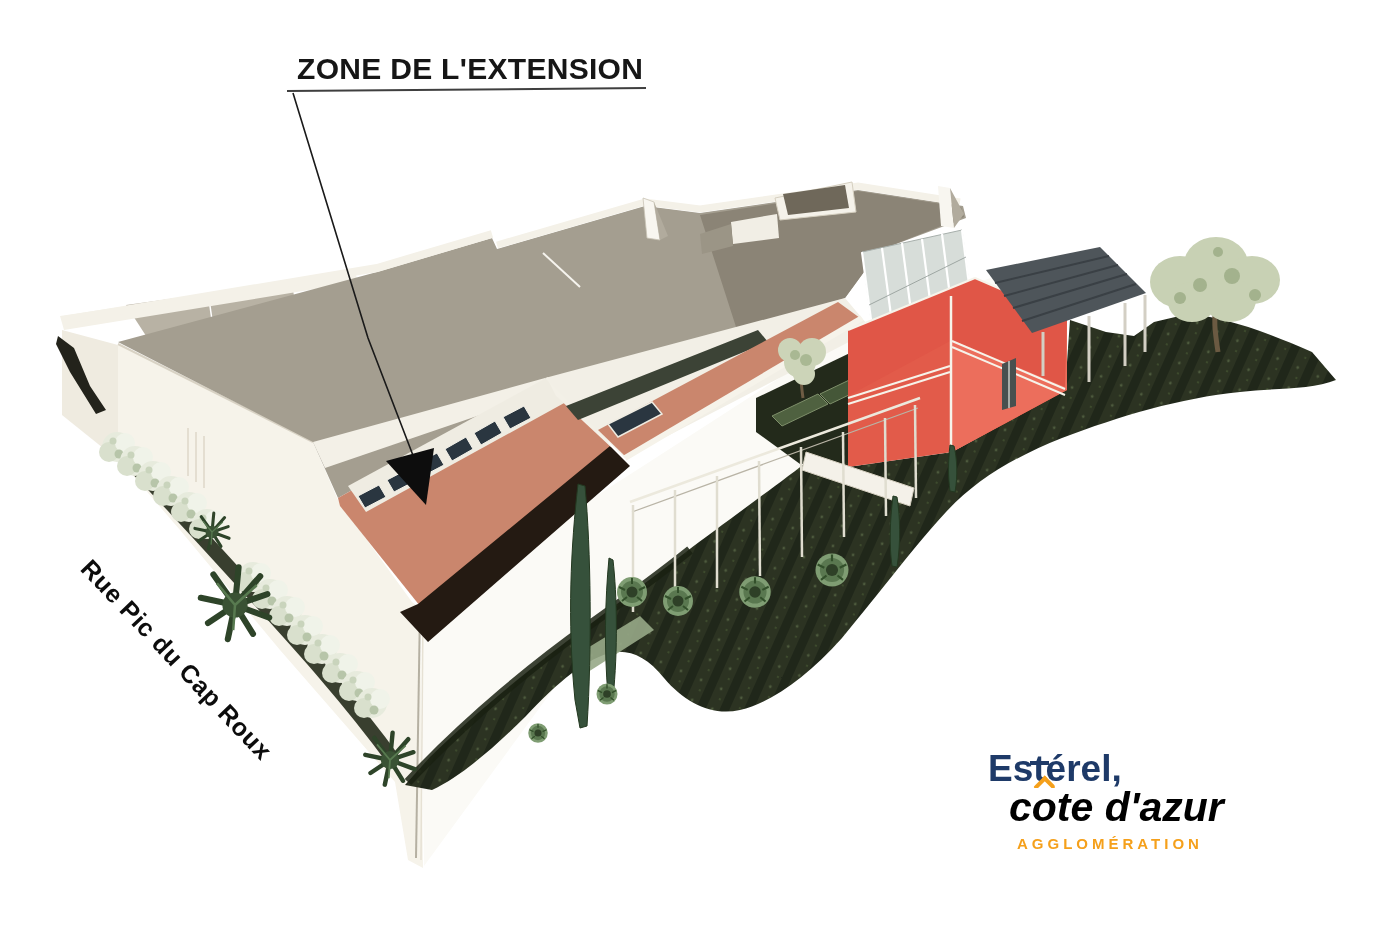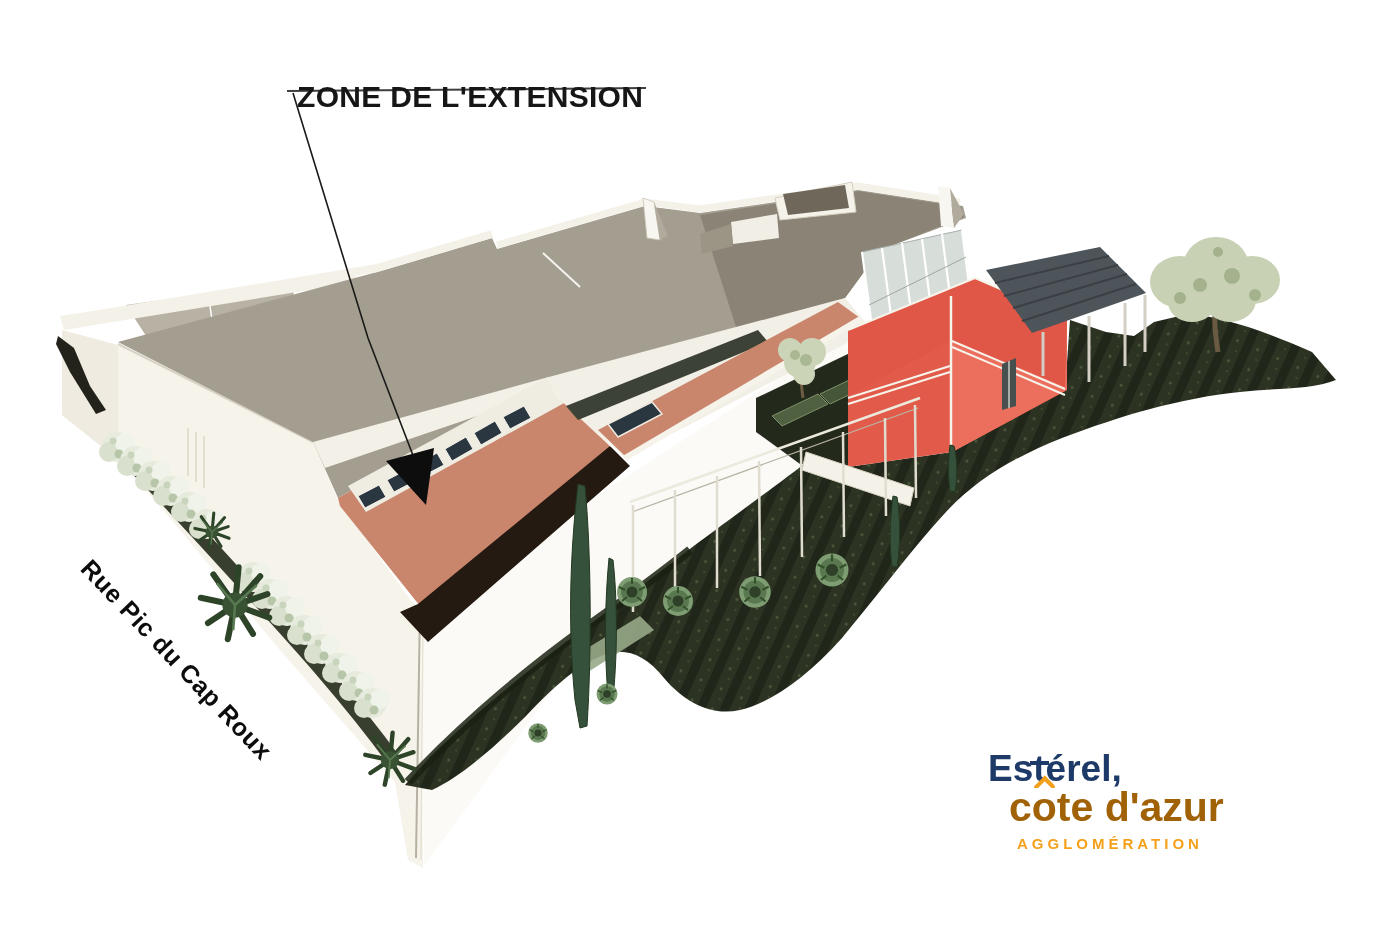--- a/index.html
+++ b/index.html
@@ -1,20 +1,20 @@
 <!DOCTYPE html>
 <html><head>
 <meta charset="utf-8">
 <style>
   html,body{margin:0;padding:0;background:#ffffff;}
   .stage{position:relative;width:1400px;height:933px;background:#ffffff;overflow:hidden;
          font-family:"Liberation Sans", sans-serif;}
   .stage svg{position:absolute;left:0;top:0;}
   .title-label{position:absolute;left:297px;top:52px;font-size:30px;font-weight:700;
-               letter-spacing:.3px;white-space:nowrap;margin-top:28px;}
+               letter-spacing:.3px;white-space:nowrap;}
   .street-label{position:absolute;left:96px;top:554px;font-size:25px;font-weight:700;
                 letter-spacing:.6px;white-space:nowrap;transform:rotate(46.5deg);
                 transform-origin:0 0;}
   .logo{position:absolute;left:985px;top:748px;width:300px;height:120px;font-weight:700;line-height:1;}
   .logo-l1{position:absolute;left:3px;top:2px;font-size:37px;white-space:nowrap;}
   .logo-l2{position:absolute;left:24px;top:39px;font-size:41px;white-space:nowrap;}
   .logo-l3{position:absolute;left:32px;top:88px;font-size:15px;letter-spacing:4px;white-space:nowrap;}
   .t-plus{position:relative;display:inline-block;}
   .t-plus::after{content:"";position:absolute;left:-0.10em;right:-0.08em;top:0.30em;height:0.10em;
                  background:currentColor;}
@@ -270,17 +270,17 @@
     <polygon points="386,461 434,448 426,505" fill="#0d0d0d"></polygon>
   </g>
 </svg>
 
 <div class="title-label" style="color: rgb(22, 22, 22);">ZONE DE L'EXTENSION</div>
 
 <div class="street-label" style="color: rgb(12, 12, 12);">Rue Pic du Cap Roux</div>
 
 <div class="logo">
   <div class="logo-l1" style="color: rgb(30, 58, 104);"><span>Es</span><span class="t-plus">t</span><span>érel</span><span>,</span></div>
-  <div class="logo-l2" style="color: #a16207;"><span>c</span><span class="o-wrap"><span>o</span><span class="o-hat" style="color: rgb(245, 160, 27);"></span></span><span>te d'azur</span></div>
+  <div class="logo-l2" style="color: #000000; font-style: italic;"><span>c</span><span class="o-wrap"><span>o</span><span class="o-hat" style="color: rgb(245, 160, 27);"></span></span><span>te d'azur</span></div>
   <div class="logo-l3" style="color: rgb(245, 160, 27);">AGGLOMÉRATION</div>
 </div>
 
 </div>
 
 </body></html>

